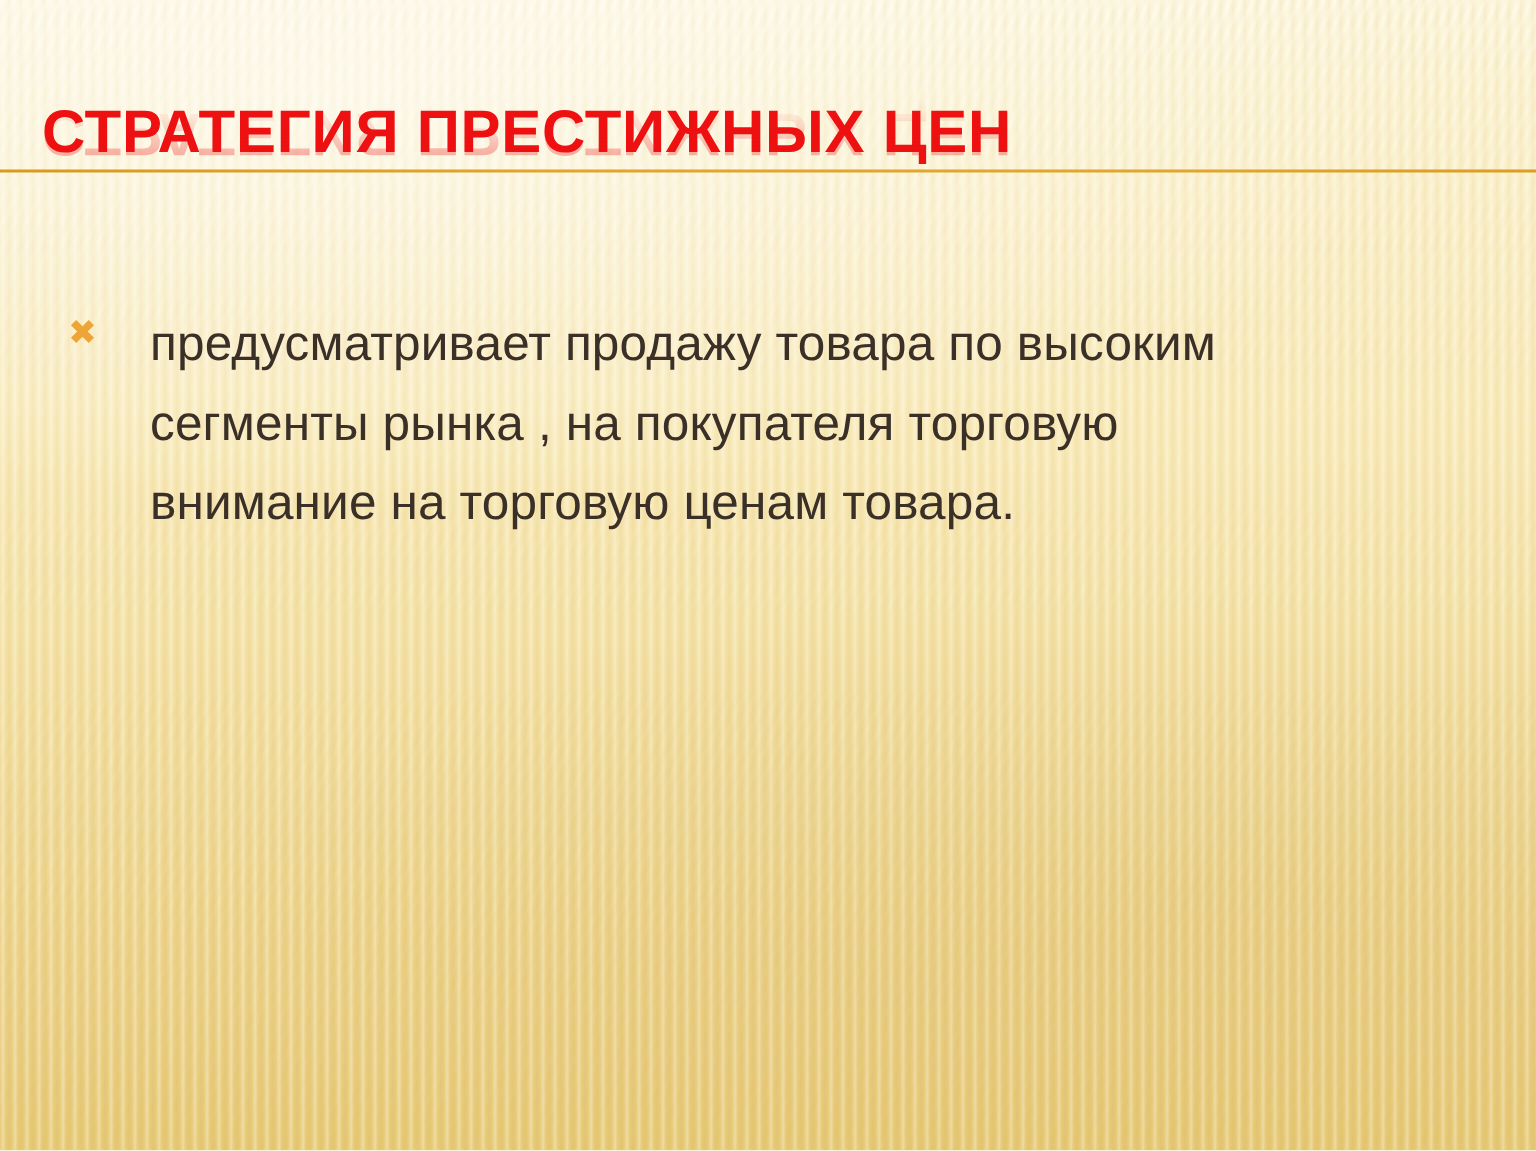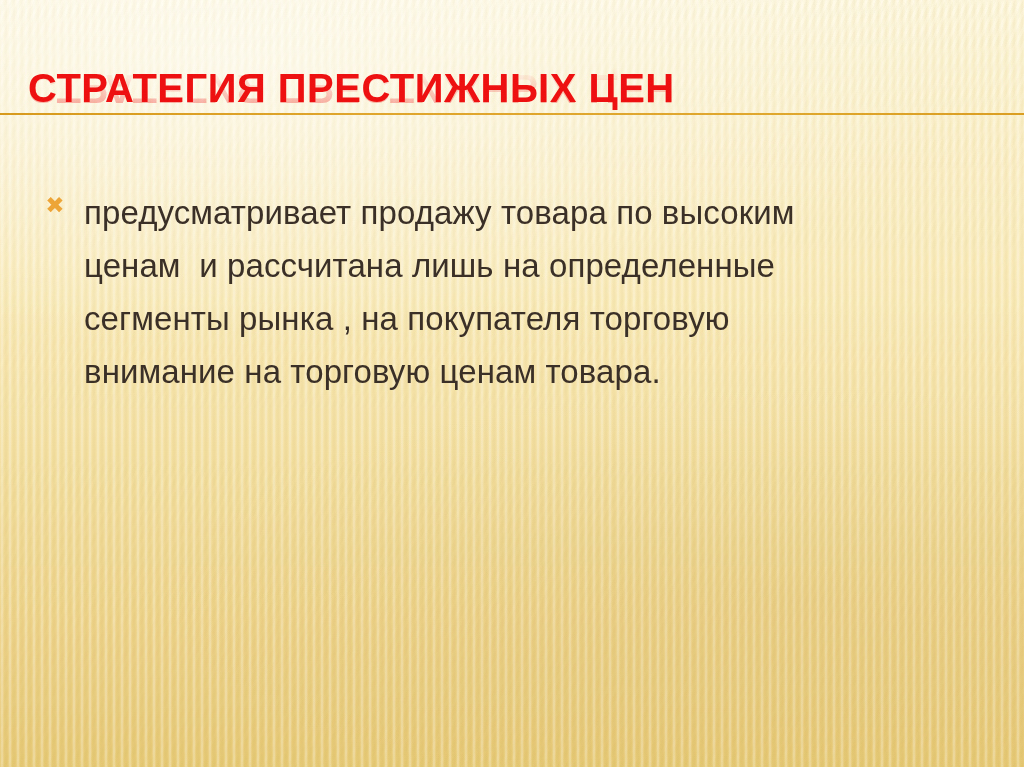--- a/index.html
+++ b/index.html
@@ -145,21 +145,21 @@
     width: 22px;
     height: 22px;
     color: #eda538;
     font-size: 23px;
     line-height: 22px;
     font-weight: bold;
     text-align: center;
   }
 
   .bullet-body {
-    margin: 0;
+    margin: 16px;
     font-size: 33px;
     line-height: 53px;
     color: #3b3027;
     letter-spacing: 0.1px;
   }
 
   .bullet-body .ln {
     display: block;
     white-space: pre;
   }
@@ -177,20 +177,19 @@
     <h1 class="title-text">Стратегия престижных цен</h1>
     <div class="title-reflection" aria-hidden="true">Стратегия престижных цен</div>
     <div class="title-rule"></div>
   </div>
 
   <div class="body-zone">
     <div class="bullet-row">
       <span class="bullet-marker">✖</span>
       <p class="bullet-body">
         <span class="ln">предусматривает продажу товара по высоким</span>
-        <span class="ln">ценам  и рассчитана лишь на определенные</span>
         <span class="ln">сегменты рынка , на покупателя торговую</span>
         <span class="ln">внимание на торговую ценам товара.</span>
       </p>
     </div>
   </div>
 
 </div>
 
 </body></html>

